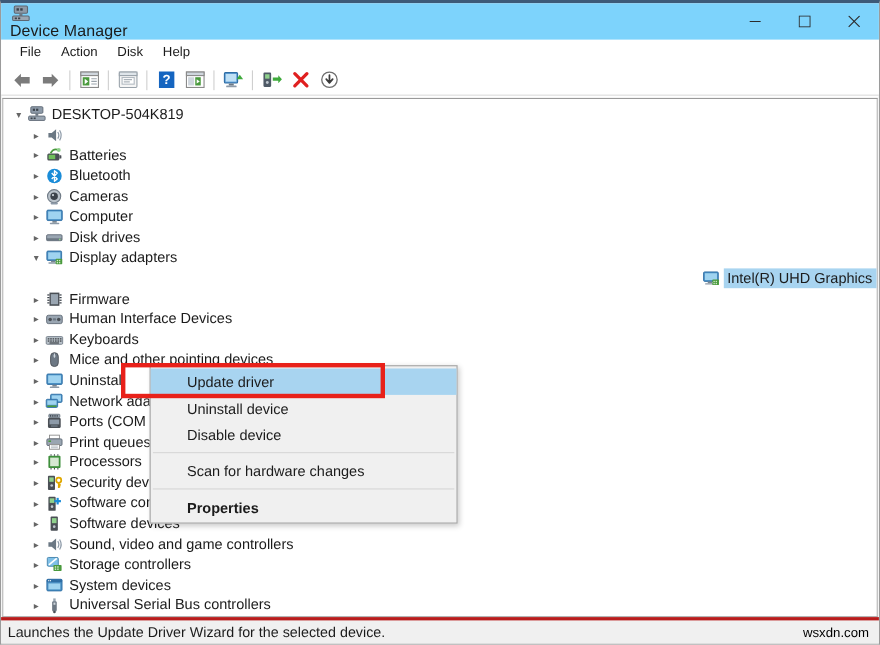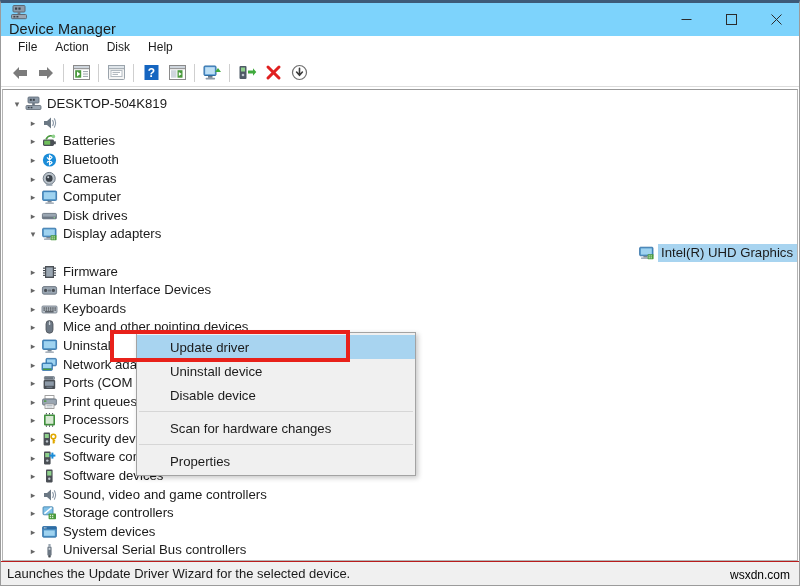--- a/index.html
+++ b/index.html
@@ -122,42 +122,42 @@
     font-size: 13.2px; color: #1b1b1b;
     z-index: 40;
     margin-left: 24px;
   }
   .ctx-item {
     height: 24px;
     display: flex; align-items: center;
     padding-left: 33px;
     white-space: nowrap;
   }
-  .ctx-item.bold { font-weight: normal; }
+  .ctx-item.bold { font-weight: bold; }
   .ctx-item.highlight {
     background: #a8d4f0;
   }
   .ctx-sep {
     height: 1px; background: #d6d6d6; margin: 4px 2px 4px 2px;
   }
   
   #red-box {
     position: absolute;
     left: 107px; top: 240px;
     width: 240px; height: 32px;
     border: 4px solid #e8211a;
     z-index: 50;
     pointer-events: none;
   }
 
   
   #statusbar {
     height: 24px; min-height: 24px;
     background: #f0f0f0;
-    border-top: 1px solid #b91c1c;
+    border-top: 3px solid #b91c1c;
     display: flex; align-items: center;
     padding-left: 6px;
     font-size: 13px; color: #1b1b1b;
     position: relative;
   }
   #watermark {
     position: absolute; right: 9px; bottom: 3px;
     font-size: 12px; color: #000000;
   }
   svg { display: block; }

